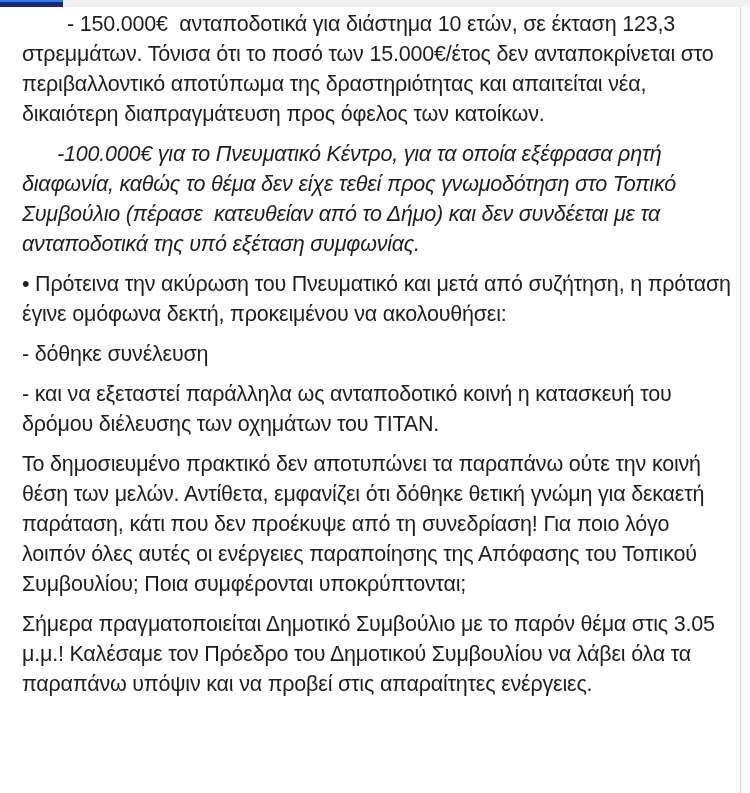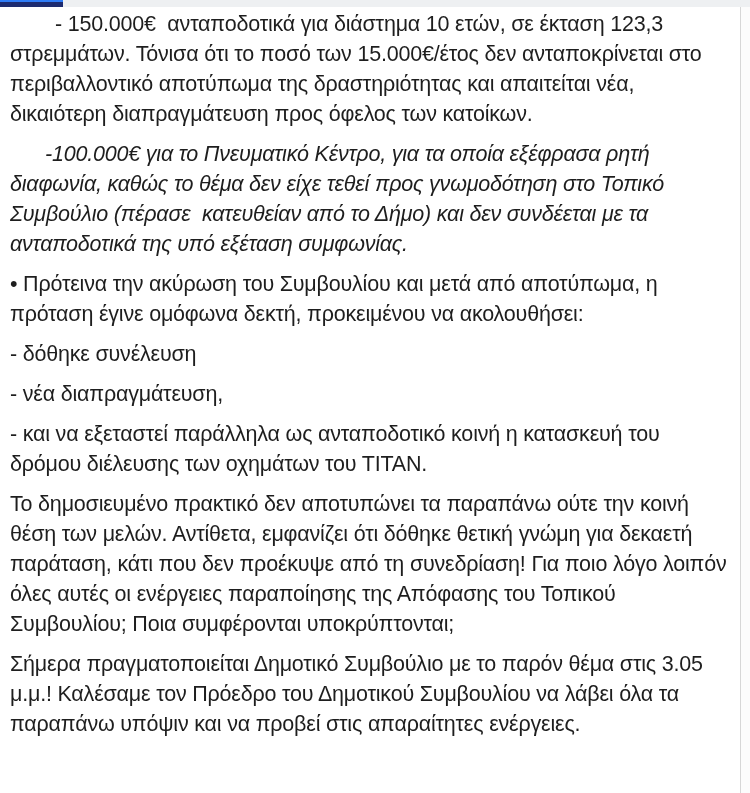--- a/index.html
+++ b/index.html
@@ -51,38 +51,37 @@
     width: 740px;
     padding: 2px 8px 0 10px;
     font-family: "Liberation Sans", sans-serif;
     font-size: 21.5px;
     line-height: 30px;
     color: #1e1e1e;
     letter-spacing: -0.2px;
   }
 
   .content p {
-    margin: 0 0 10px 0;
+    margin: 0 0 10px 12px;
     white-space: pre-wrap;
   }
   .content p.indent-lg { text-indent: 45px; }
   .content p.indent-md { text-indent: 35px; font-style: italic; }
 </style>
 </head>
 <body>
 
 <div class="top-strip">
   <div class="tab-fragment"></div>
 </div>
 
 <div class="page">
   <div class="content">
     <p class="indent-lg">- 150.000€  ανταποδοτικά για διάστημα 10 ετών, σε έκταση 123,3 στρεμμάτων. Τόνισα ότι το ποσό των 15.000€/έτος δεν ανταποκρίνεται στο περιβαλλοντικό αποτύπωμα της δραστηριότητας και απαιτείται νέα, δικαιότερη διαπραγμάτευση προς όφελος των κατοίκων.</p>
     <p class="indent-md">-100.000€ για το Πνευματικό Κέντρο, για τα οποία εξέφρασα ρητή διαφωνία, καθώς το θέμα δεν είχε τεθεί προς γνωμοδότηση στο Τοπικό Συμβούλιο (πέρασε  κατευθείαν από το Δήμο) και δεν συνδέεται με τα ανταποδοτικά της υπό εξέταση συμφωνίας.</p>
-    <p>• Πρότεινα την ακύρωση του Συμβουλίου και μετά από αποτύπωμα, η πρόταση έγινε ομόφωνα δεκτή, προκειμένου να ακολουθήσει:</p>
+    <p>• Πρότεινα την ακύρωση του Πνευματικό και μετά από συζήτηση, η πρόταση έγινε ομόφωνα δεκτή, προκειμένου να ακολουθήσει:</p>
     <p>- δόθηκε συνέλευση</p>
-    <p>- νέα διαπραγμάτευση,</p>
     <p>- και να εξεταστεί παράλληλα ως ανταποδοτικό κοινή η κατασκευή του δρόμου διέλευσης των οχημάτων του ΤΙΤΑΝ.</p>
     <p>Το δημοσιευμένο πρακτικό δεν αποτυπώνει τα παραπάνω ούτε την κοινή θέση των μελών. Αντίθετα, εμφανίζει ότι δόθηκε θετική γνώμη για δεκαετή παράταση, κάτι που δεν προέκυψε από τη συνεδρίαση! Για ποιο λόγο λοιπόν όλες αυτές οι ενέργειες παραποίησης της Απόφασης του Τοπικού Συμβουλίου; Ποια συμφέρονται υποκρύπτονται;</p>
     <p>Σήμερα πραγματοποιείται Δημοτικό Συμβούλιο με το παρόν θέμα στις 3.05 μ.μ.! Καλέσαμε τον Πρόεδρο του Δημοτικού Συμβουλίου να λάβει όλα τα παραπάνω υπόψιν και να προβεί στις απαραίτητες ενέργειες.</p>
   </div>
   <div class="right-rail"></div>
 </div>
 
 </body></html>

